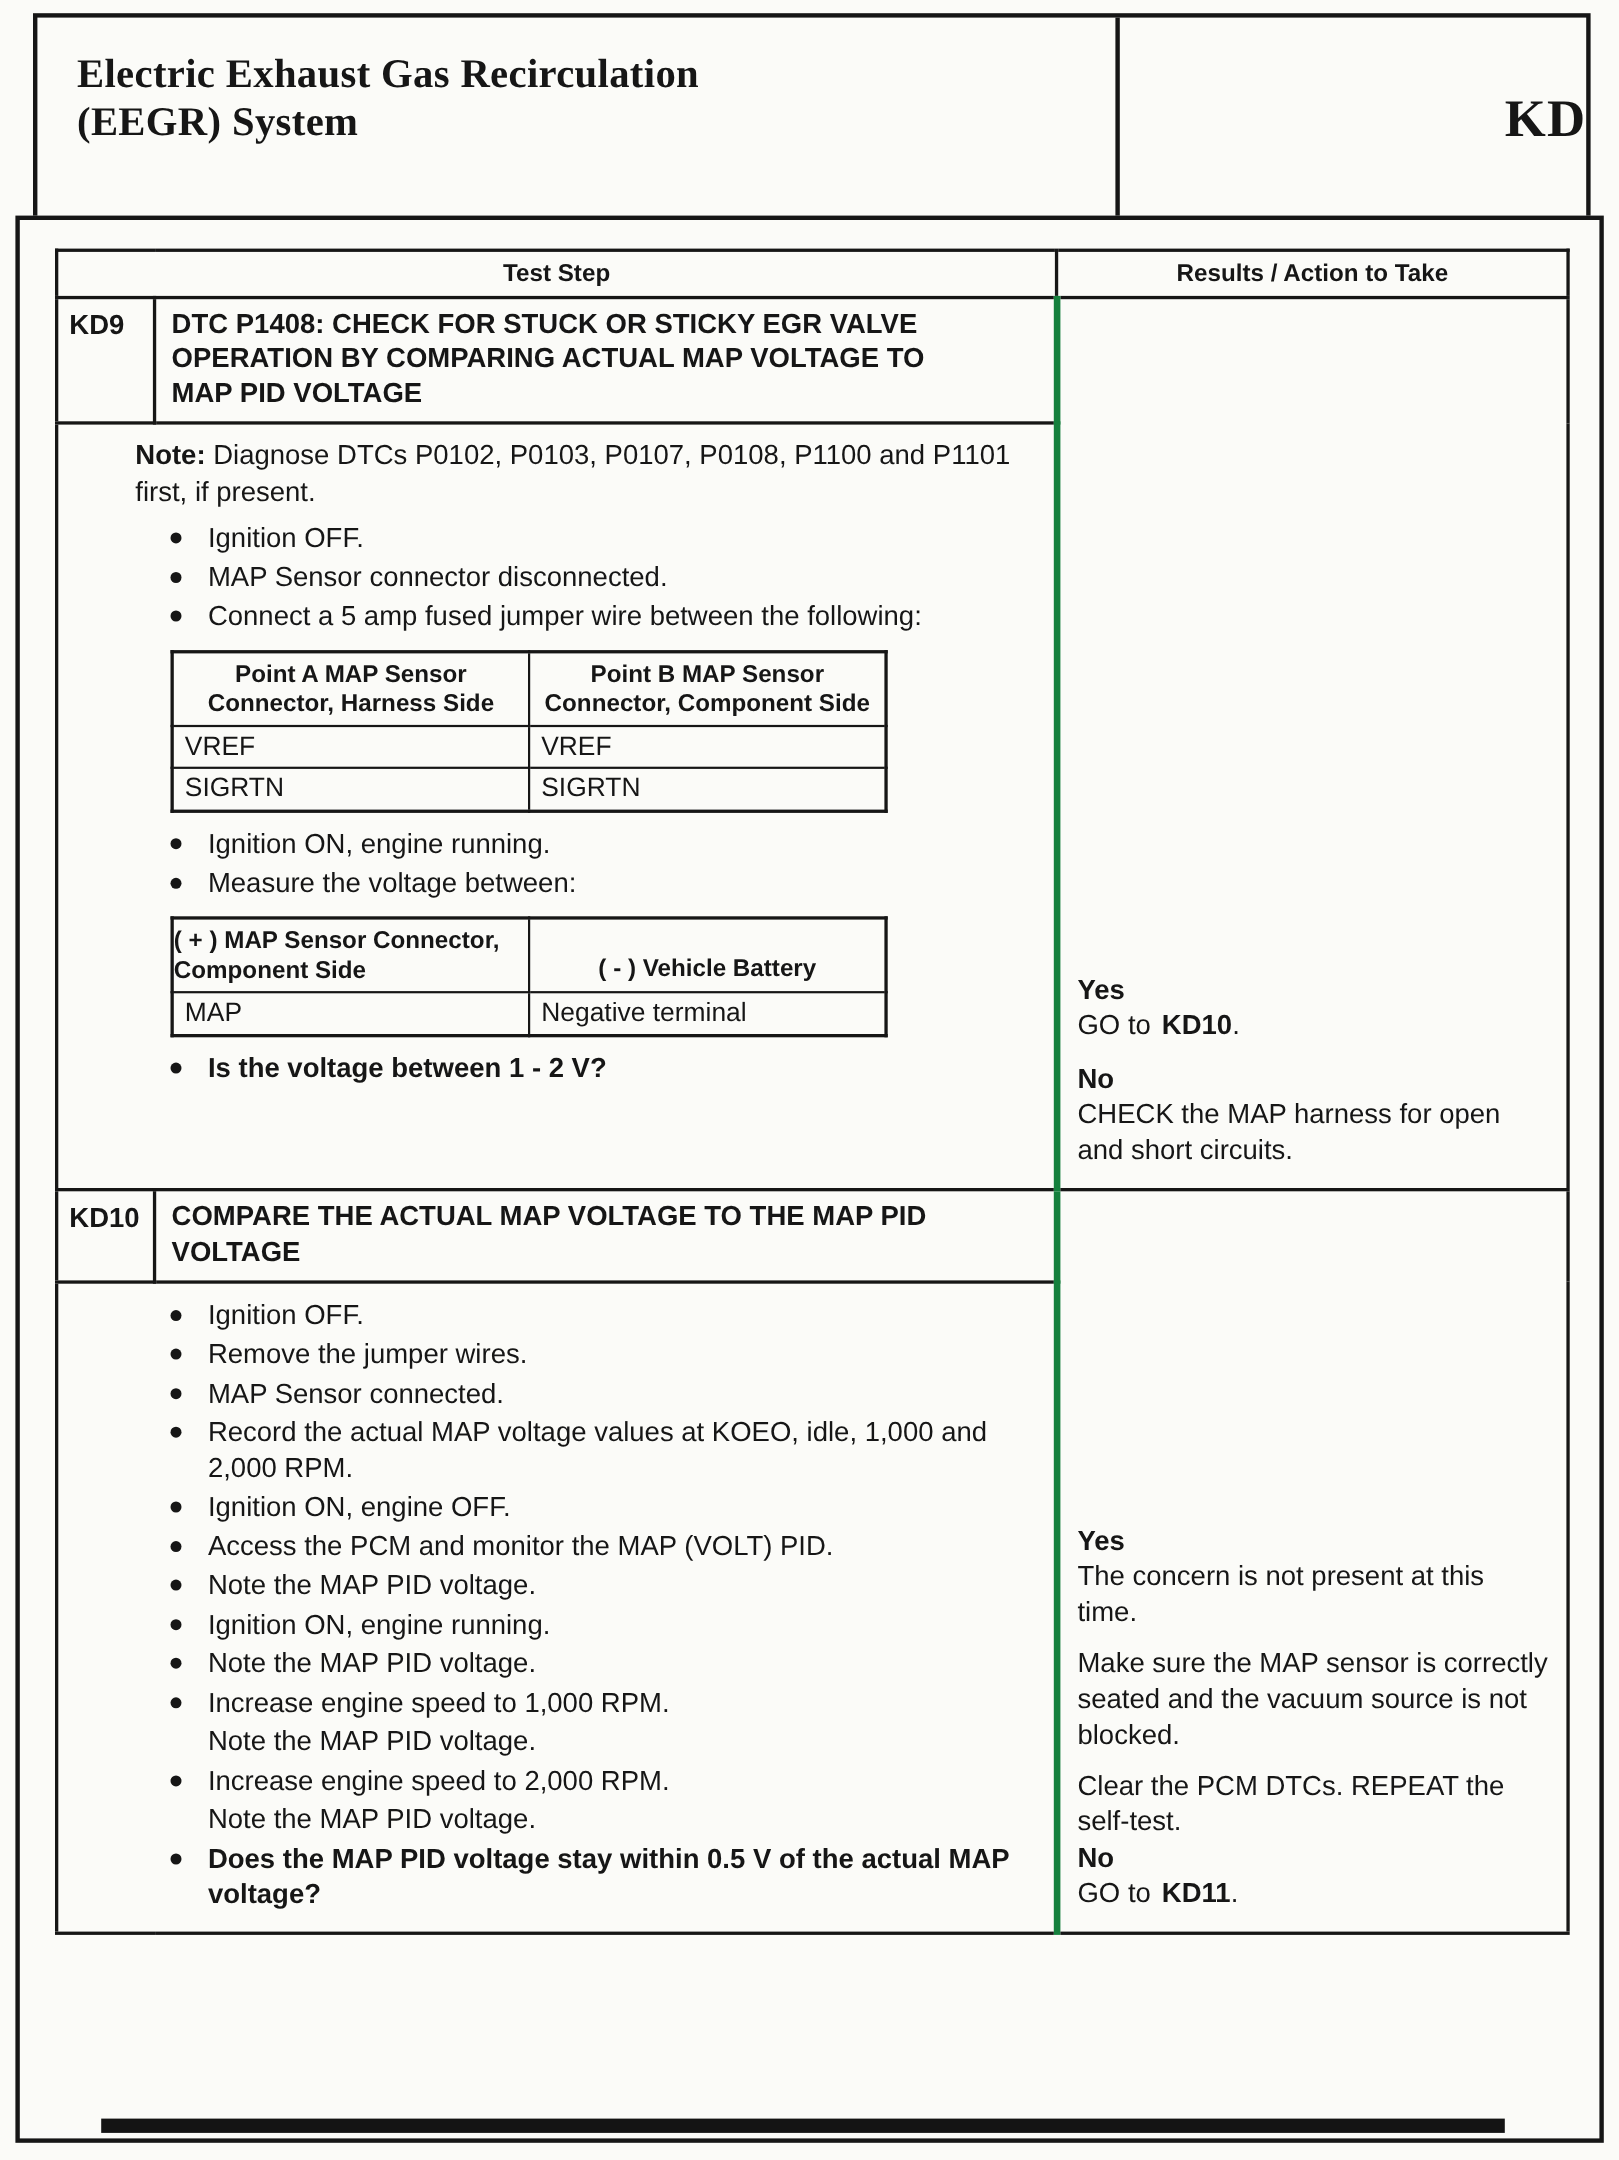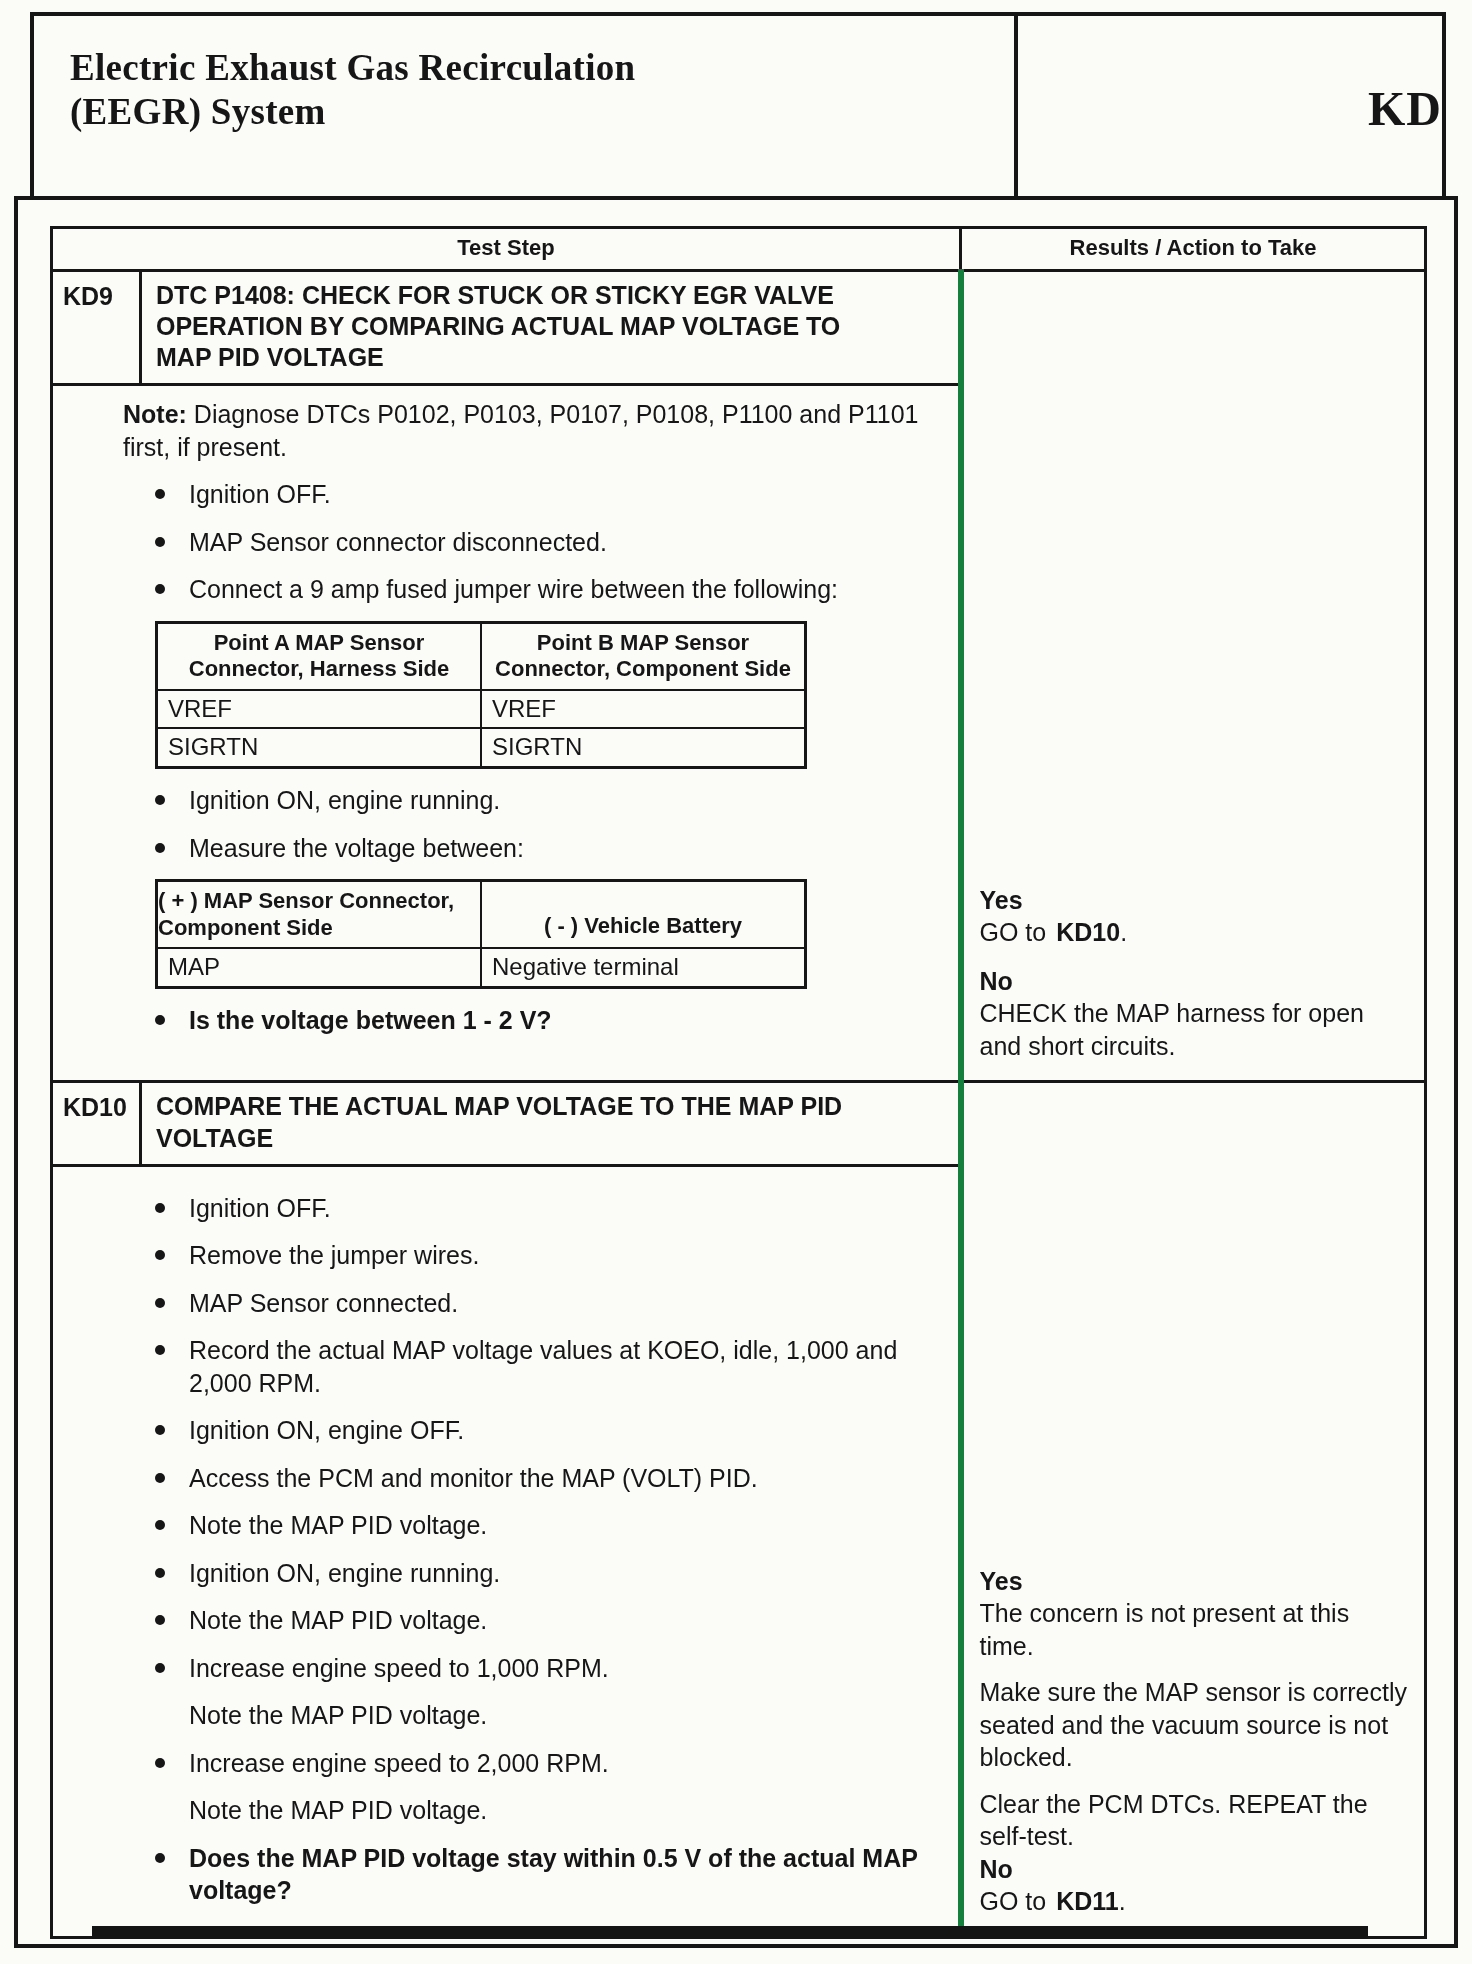--- a/index.html
+++ b/index.html
@@ -75,21 +75,21 @@
     vertical-align:bottom; padding:12px 14px 18px 16px; line-height:1.3;margin-top:14px;
   }
   .result-label { font-weight:bold; }
   .result-block + .result-block { margin-top:16px; }
   .result-para { margin-top:14px; }
   .goto-target { margin-left:10px; }
 
   
   .note { margin:2px 0 10px 0; }
   .note-label { font-weight:bold; }
-  .step { display:flex; margin:15px 0; }
+  .step { display:flex; margin:3px 0; }
   .dot {
     width:10px; height:10px; border-radius:50%; background:#161616;
     margin:11px 24px 0 32px; flex:none;
   }
   .no-bullet .dot { visibility:hidden; }
   .bold-step .step-text { font-weight:bold; }
   .step-text { flex:1; }
 
   
   .inner-table {
@@ -156,21 +156,21 @@
               <div class="step">
                   <span class="dot"></span>
                   <span class="step-text">Ignition OFF.</span>
                 </div>
               <div class="step">
                   <span class="dot"></span>
                   <span class="step-text">MAP Sensor connector disconnected.</span>
                 </div>
               <div class="step">
                   <span class="dot"></span>
-                  <span class="step-text">Connect a 9 amp fused jumper wire between the following:</span>
+                  <span class="step-text">Connect a 5 amp fused jumper wire between the following:</span>
                 </div>
 
               <table class="inner-table">
                 <tbody>
                   <tr>
                     <th>Point A MAP Sensor Connector, Harness Side</th>
                     <th>Point B MAP Sensor Connector, Component Side</th>
                   </tr>
                   <tr>
                     <td>VREF</td>

